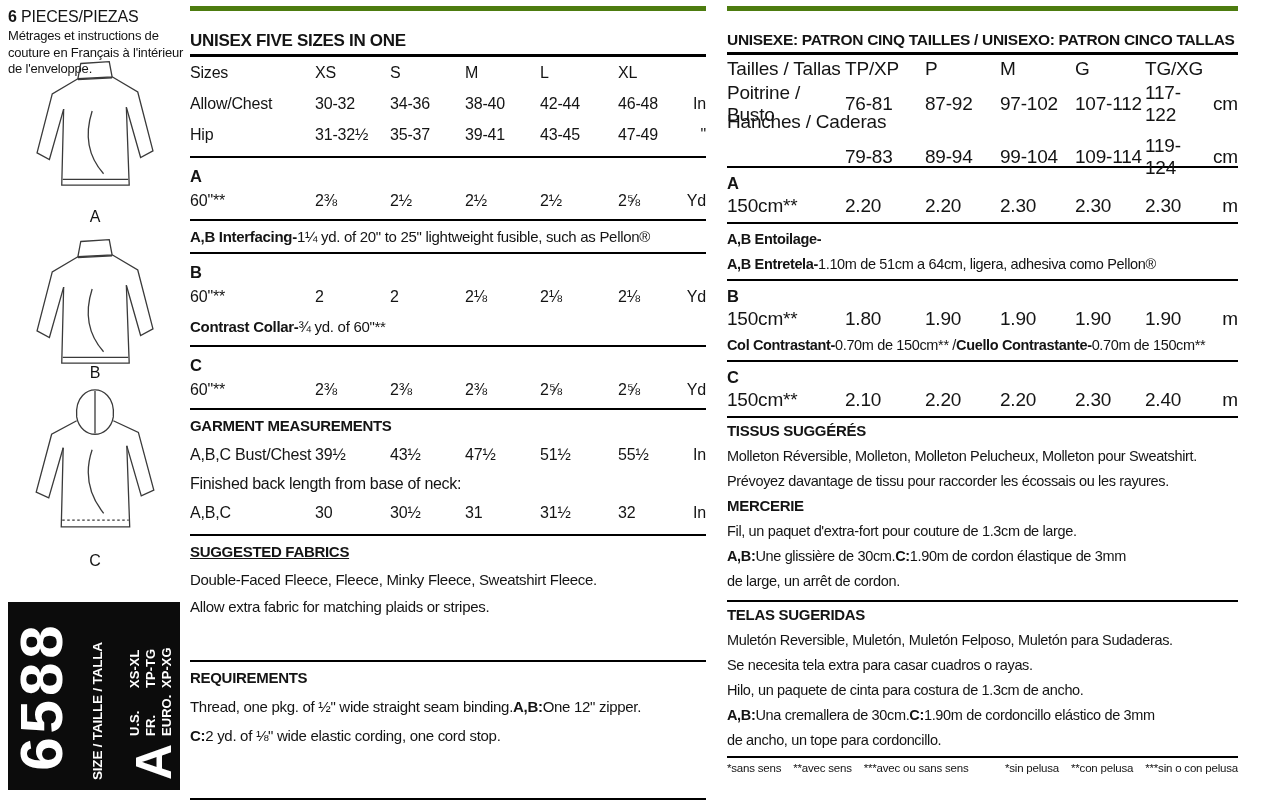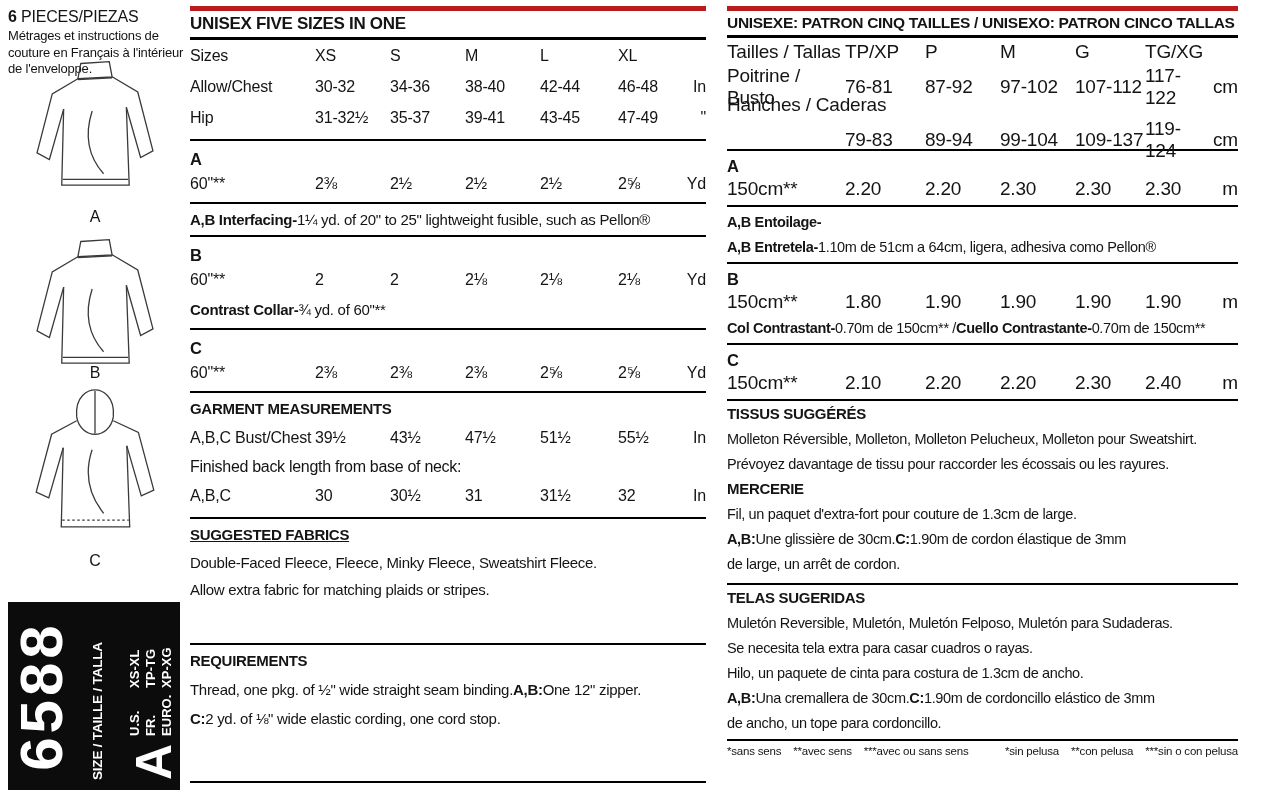--- a/index.html
+++ b/index.html
@@ -30,22 +30,22 @@
   .badge-size{font-size:13.5px;font-weight:bold;letter-spacing:-0.2px;white-space:nowrap;}
   .badge-bottom{display:flex;align-items:flex-end;gap:8px;}
   .badge-letter{font-size:50px;font-weight:bold;line-height:0.8;}
   .badge-rows{display:flex;flex-direction:column;gap:1px;font-size:13px;font-weight:bold;}
   .badge-row{display:grid;grid-template-columns:48px auto;white-space:nowrap;}
   
   .col{position:absolute;top:6px;}
   .col-en{left:190px;width:516px;}
   .col-fr{left:727px;width:511px;}
   .titlebar{
-    border-top:5px solid #b91c1c;border-bottom:3px solid #000;
-    font-weight:bold;letter-spacing:-0.3px;padding:3px 0 3px 0;
+    border-top:5px solid #4d7c0f;border-bottom:3px solid #000;
+    font-weight:bold;letter-spacing:-0.3px;padding:20px 0 3px 0;
   }
   .col-en .titlebar{font-size:17px;}
   .col-fr .titlebar{font-size:15.5px;white-space:nowrap;}
   .rb{border-bottom:2.5px solid #000;}
   .row{display:grid;align-items:center;letter-spacing:-0.2px;}
   .grid-en{grid-template-columns:125px 75px 75px 75px 78px 60px 1fr;}
   .grid-fr{grid-template-columns:118px 80px 75px 75px 70px 62px 1fr;}
   .unit{text-align:right;}
   .letter-row{font-weight:bold;font-size:16.5px;display:flex;align-items:flex-end;}
   .sec-title{font-weight:bold;font-size:15px;letter-spacing:-0.3px;display:flex;align-items:center;}
@@ -284,21 +284,21 @@
       <span>107-112</span>
       <span>117-122</span>
       <span class="unit">cm</span>
     </div>
     <div class="row" style="height:26px;">Hanches / Caderas</div>
     <div class="row grid-fr">
       <span></span>
       <span>79-83</span>
       <span>89-94</span>
       <span>99-104</span>
-      <span>109-137</span>
+      <span>109-114</span>
       <span>119-124</span>
       <span class="unit">cm</span>
     </div>
   </div>
 
   <div class="rb" style="padding:2px 0 3px;">
     <div class="letter-row">A</div>
     <div class="row grid-fr" style="height:26px;">
       <span>150cm**</span>
       <span>2.20</span>

